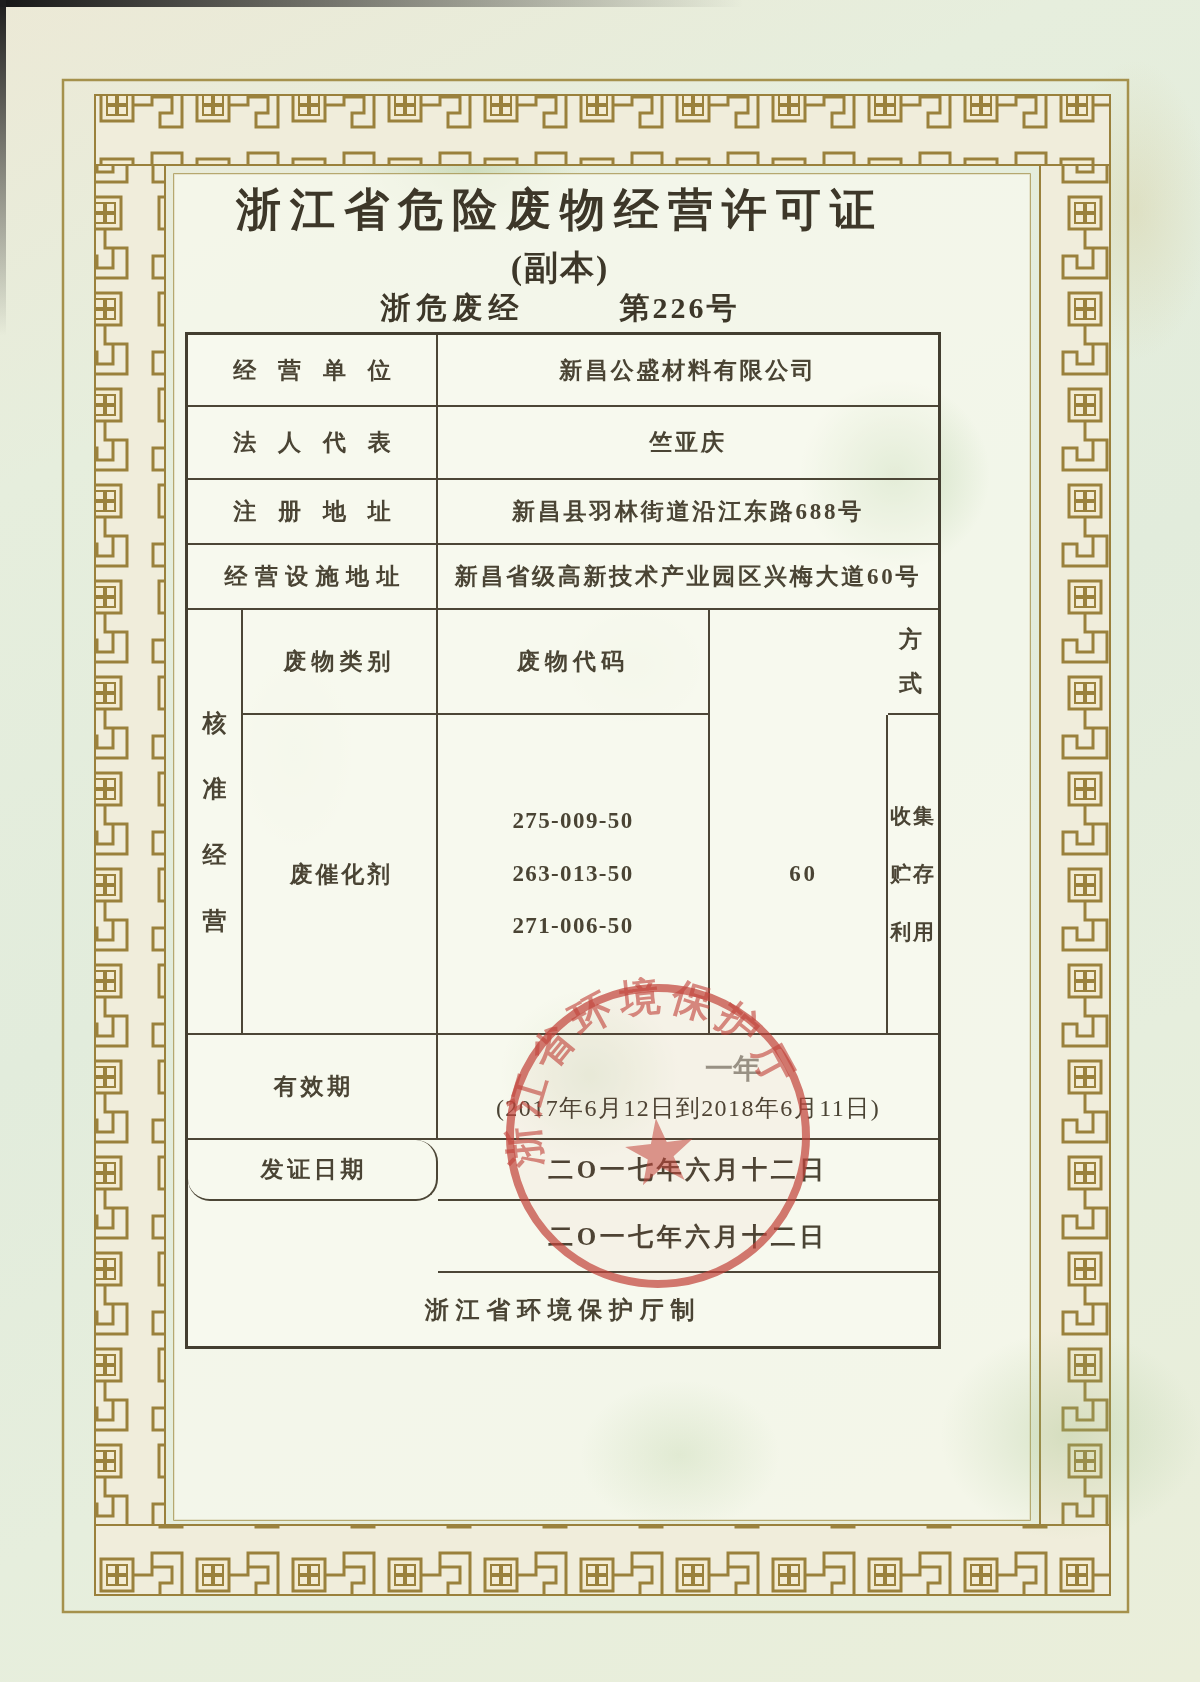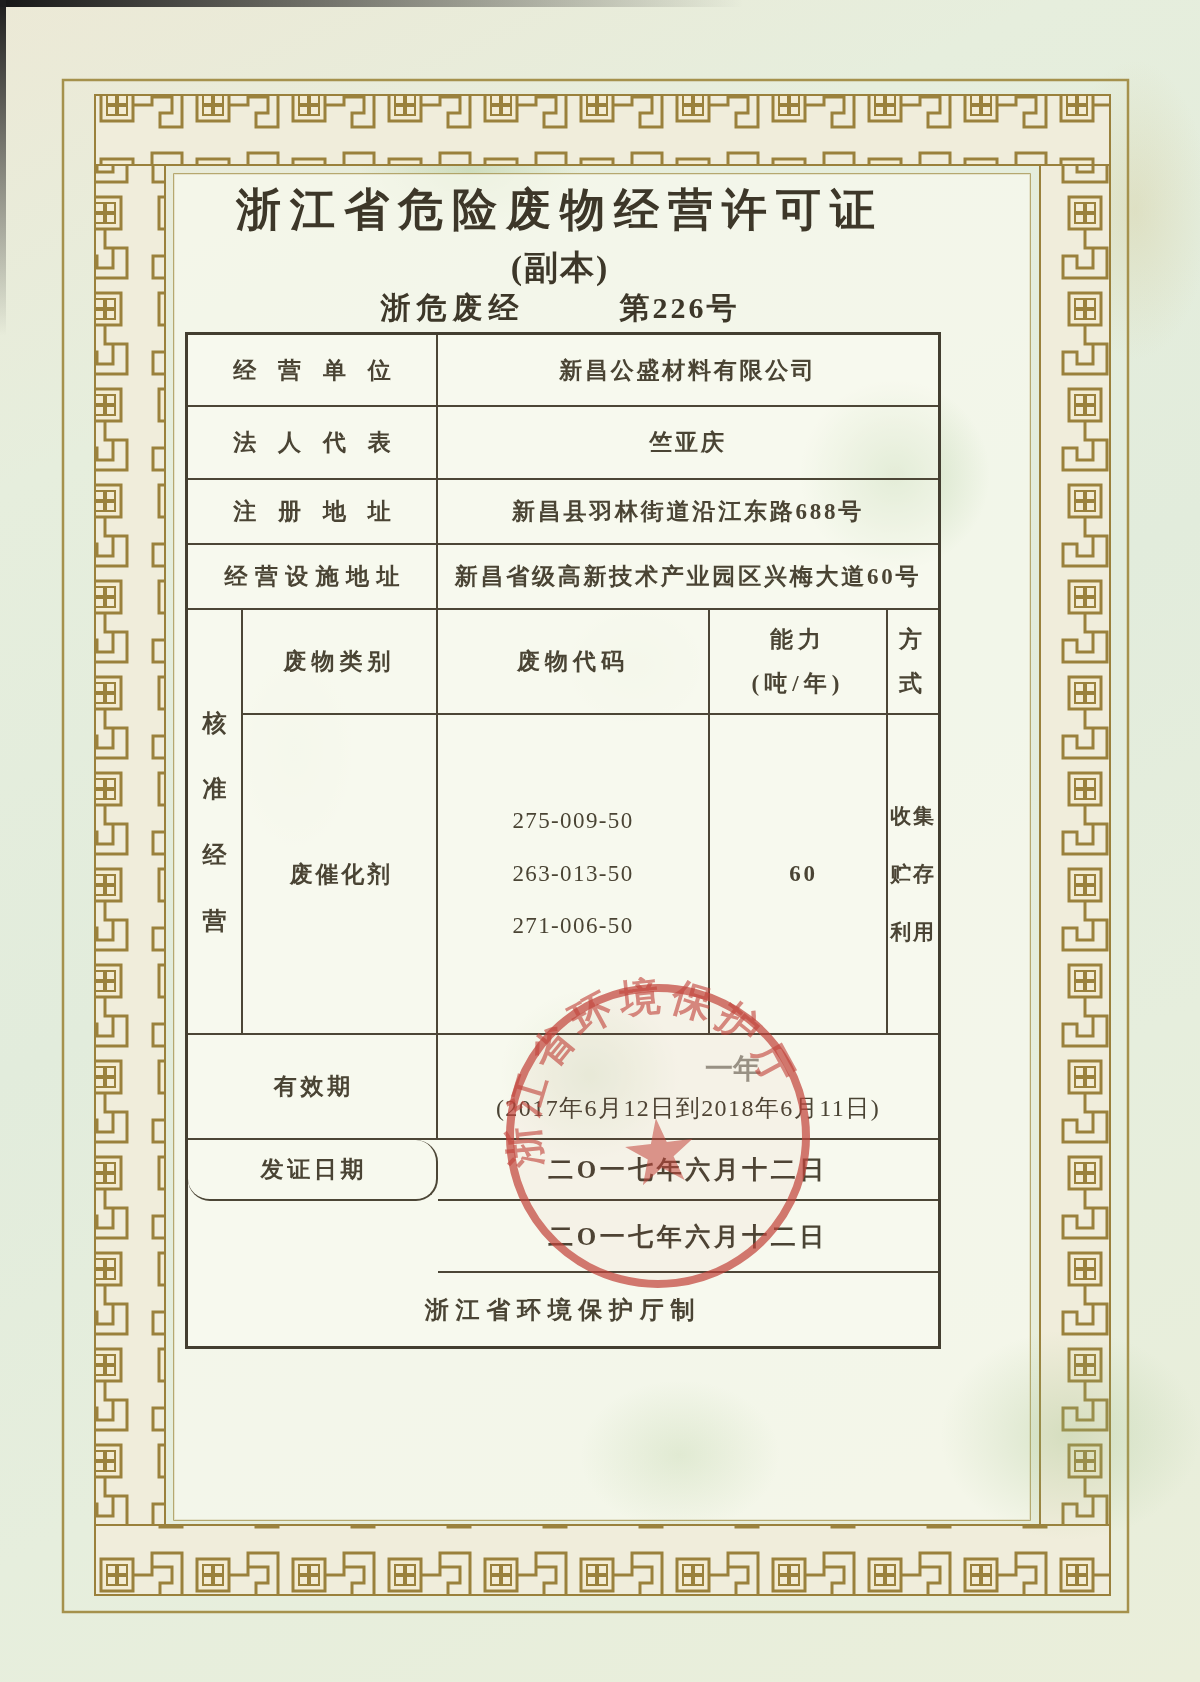--- a/index.html
+++ b/index.html
@@ -46,21 +46,21 @@
     display:flex;align-items:center;justify-content:center;text-align:center;
     color:#4a4434;}
   .no-r{border-right:none;} .no-b{border-bottom:none;}
   .lab{font-size:23px;font-weight:bold;}
   .ls-wide{letter-spacing:0.95em;text-indent:0.95em;}
   .ls-mid{letter-spacing:0.32em;text-indent:0.32em;}
   .ls-sm{letter-spacing:0.16em;text-indent:0.16em;}
   .val{font-size:23px;font-weight:bold;letter-spacing:0.12em;}
   .hdr{font-size:23px;font-weight:bold;letter-spacing:0.22em;flex-direction:column;line-height:1.9;}
   .vert-label{flex-direction:column;font-size:24px;font-weight:bold;gap:34px;}
-  .codes{flex-direction:column;font-size:23px;font-weight:normal;letter-spacing:0.06em;line-height:2.3;}
+  .codes{flex-direction:column;font-size:23px;font-weight:bold;letter-spacing:0.06em;line-height:2.3;}
   .methods{flex-direction:column;font-size:21px;font-weight:bold;gap:30px;letter-spacing:0.08em;}
   .validity-cell{flex-direction:column;gap:4px;}
   .validity-note{font-size:28px;opacity:.55;margin-left:90px;font-weight:bold;}
   .validity-main{font-size:24px;font-weight:normal;letter-spacing:0.06em;}
   .date-val{font-size:25px;font-weight:bold;letter-spacing:0.14em;}
   .footer-cell{font-size:24px;font-weight:bold;letter-spacing:0.28em;}
 
   .seal{position:absolute;left:498px;top:976px;transform:rotate(-7deg);}
 </style>
 </head>
@@ -140,24 +140,20 @@
 
     <div class="cell vert-label" style="grid-column:1;grid-row:5/7;">
       <span>核</span>
       <span>准</span>
       <span>经</span>
       <span>营</span>
     </div>
 
     <div class="cell hdr" style="grid-column:2;grid-row:5;">废物类别</div>
     <div class="cell hdr" style="grid-column:3;grid-row:5;">废物代码</div>
-    <div class="cell hdr" style="grid-column:4;grid-row:5;">
-      <span>能力</span>
-      <span>(吨/年)</span>
-    </div>
     <div class="cell hdr no-r" style="grid-column:5;grid-row:5;">方式</div>
 
     <div class="cell val ls-sm" style="grid-column:2;grid-row:6;">废催化剂</div>
     <div class="cell codes" style="grid-column:3;grid-row:6;">
       <span>275-009-50</span>
       <span>263-013-50</span>
       <span>271-006-50</span>
     </div>
     <div class="cell val" style="grid-column:4;grid-row:6;padding-left:11px;">60</div>
     <div class="cell methods no-r" style="grid-column:5;grid-row:6;">

